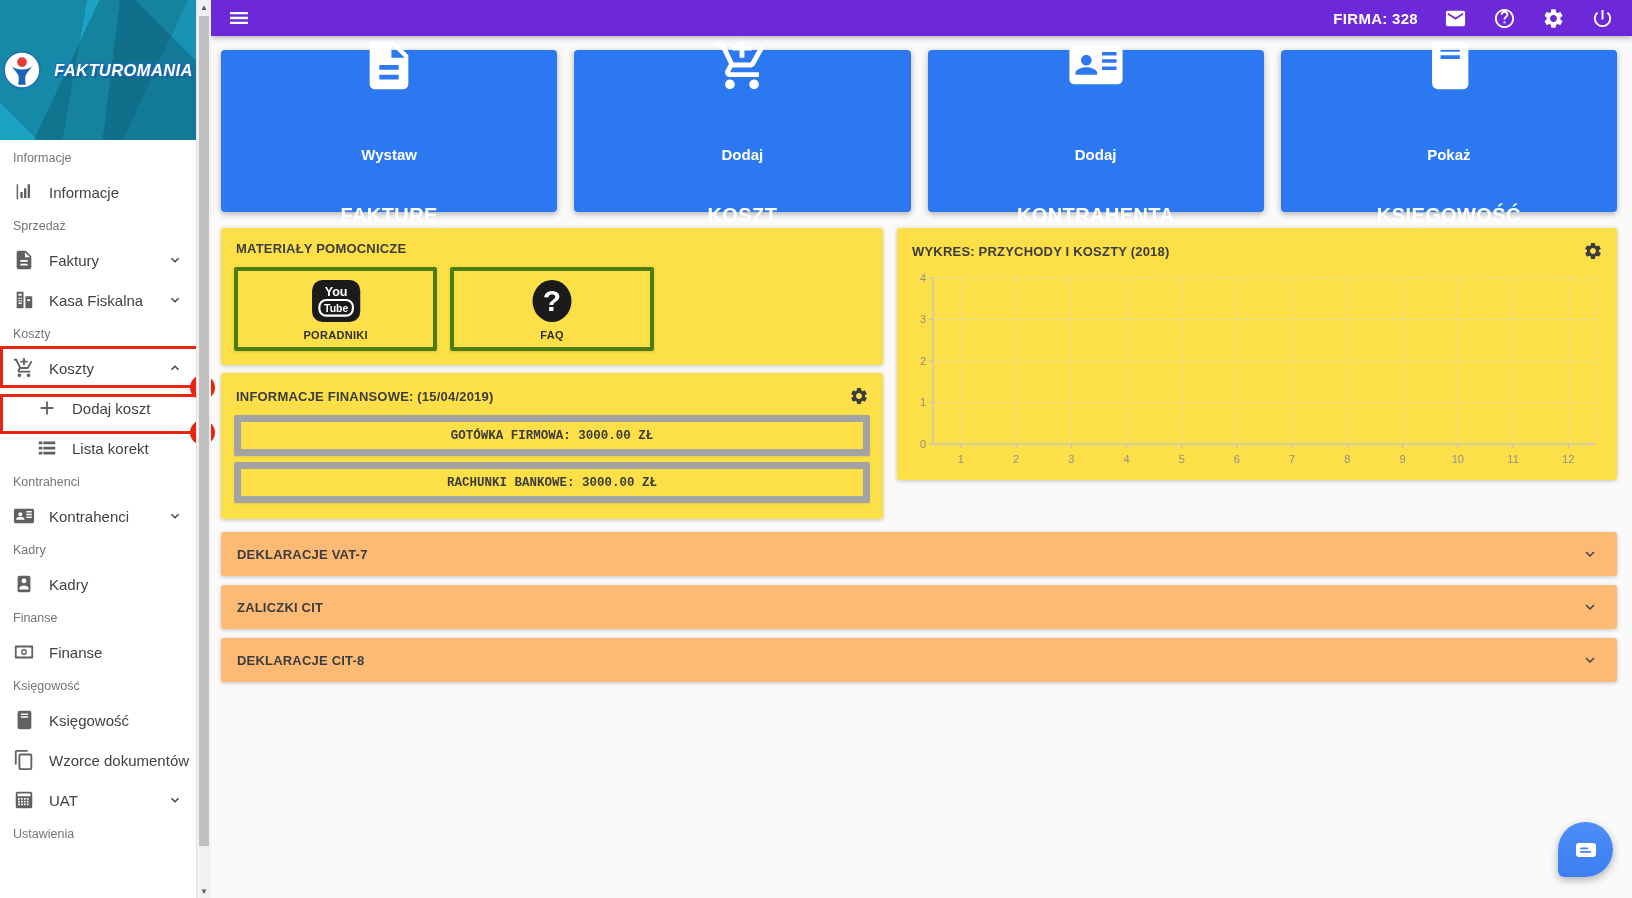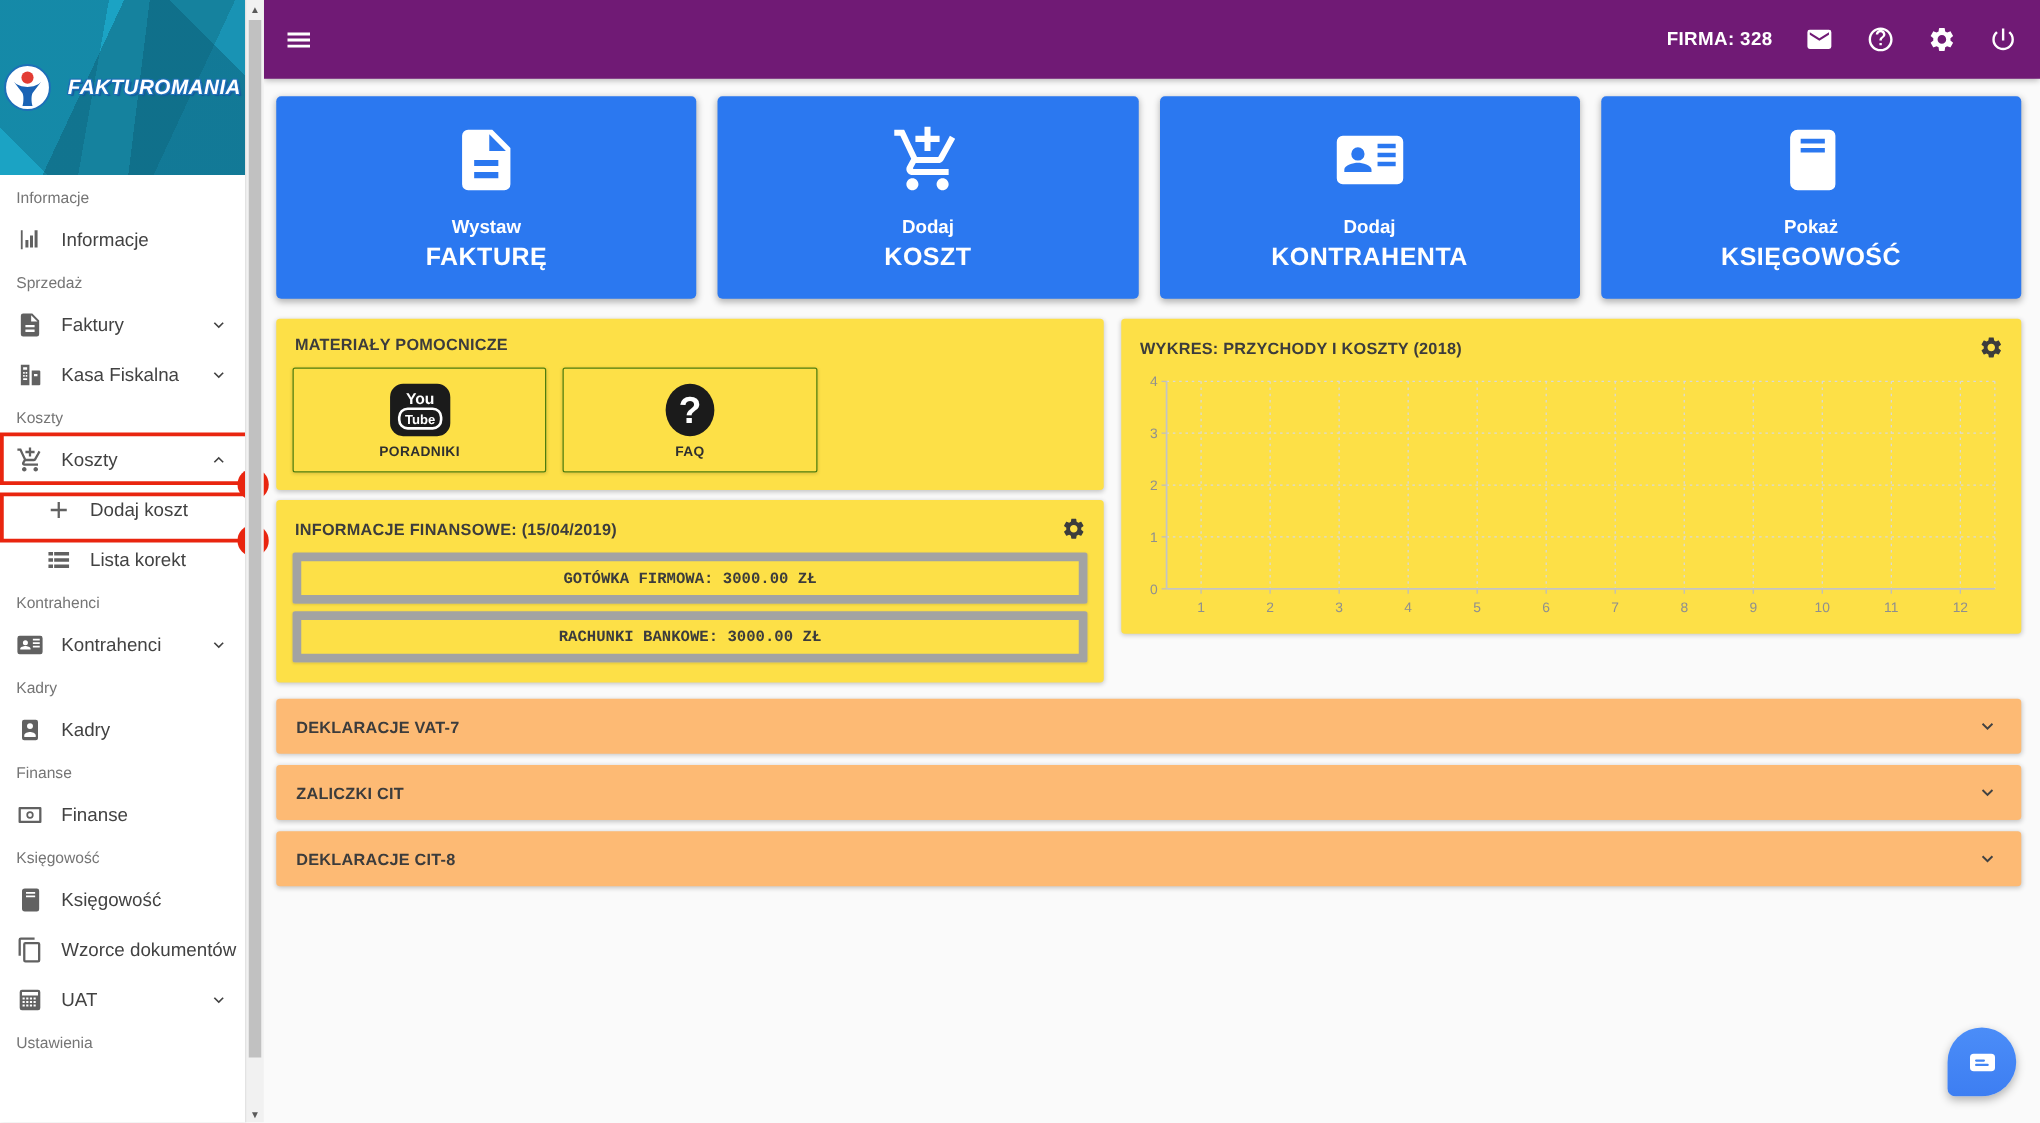--- a/index.html
+++ b/index.html
@@ -44,51 +44,51 @@
   
   .scroll-strip { position:absolute; left:196px; top:0; bottom:0; width:15px; background:#f1f1f1;
                   border-left:1px solid #e3e3e3; z-index:4; }
   .scroll-thumb { position:absolute; left:2px; right:2px; top:16px; bottom:52px; background:#c1c1c1; }
   .scroll-arrow { position:absolute; left:0; right:0; height:14px; display:flex; align-items:center; justify-content:center;
                   color:#5a5a5a; font-size:8px; }
   .scroll-arrow.up { top:0; } .scroll-arrow.down { bottom:0; }
 
   
   .main { position:absolute; left:211px; right:0; top:0; bottom:0; overflow:hidden; }
-  .topbar { height:63px; background:#701a75; display:flex; align-items:center; padding:0 18px 0 16px;
+  .topbar { height:36px; background:#6d28d9; display:flex; align-items:center; padding:0 18px 0 16px;
             color:#fff; box-shadow:0 2px 5px rgba(0,0,0,.28); position:relative; z-index:2;gap:44px; }
   .hamburger { width:24px; height:24px; color:#fff; cursor:pointer; background:none; border:none; }
   .hamburger svg { width:100%; height:100%; }
   .topbar-right { margin-left:auto; display:flex; align-items:center; gap:26px; }
   .company-label { font-size:15px; font-weight:700; letter-spacing:.3px; }
   .tb-icon { width:23px; height:23px; color:#fff; cursor:pointer; }
   .tb-icon svg { width:100%; height:100%; display:block; }
 
   .content { padding:14px 15px 0 10px; }
 
   .cards-row { display:grid; grid-template-columns:repeat(4,1fr); gap:17px; }
   .action-card { height:162px; background:#2b78f0; border-radius:4px; box-shadow:0 2px 6px rgba(0,0,0,.3);
                  color:#fff; display:flex; flex-direction:column; align-items:center; justify-content:center;
-                 cursor:pointer; }
+                 cursor:pointer;gap:36px; }
   .action-card .cicon { width:58px; height:58px; margin-bottom:16px; }
   .action-card .cicon svg { width:100%; height:100%; display:block; }
   .card-line1 { font-size:15px; font-weight:700; margin-bottom:5px; }
   .card-line2 { font-size:20px; font-weight:700; letter-spacing:.4px; }
 
   .mid-row { display:grid; grid-template-columns:662px 1fr; gap:14px; margin-top:16px; align-items:start; }
 
   .panel { background:#fde047; border-radius:3px; box-shadow:0 1px 4px rgba(0,0,0,.22); }
   .panel-header { display:flex; align-items:center; padding:13px 14px 9px 15px;
                   font-size:13px; font-weight:700; color:#3c3c3c; letter-spacing:.2px; }
   .panel-header .spacer { margin-left:auto; }
   .gear-btn { width:20px; height:20px; color:#3c3c3c; cursor:pointer; background:none; border:none; }
   .gear-btn svg { width:100%; height:100%; display:block; }
 
   .materials-body { display:grid; grid-template-columns:repeat(3,1fr); gap:13px; padding:2px 13px 14px; }
-  .material-card { height:84px; border:1px solid #4d7c0f; border-radius:2px; box-shadow:0 1px 3px rgba(0,0,0,.14);
+  .material-card { height:84px; border:4px solid #4d7c0f; border-radius:2px; box-shadow:0 1px 3px rgba(0,0,0,.14);
                    display:flex; flex-direction:column; align-items:center; justify-content:center; cursor:pointer; }
   .material-card .micon { height:46px; display:flex; align-items:center; }
   .material-card .micon svg { height:44px; display:block; }
   .material-label { font-size:11px; font-weight:700; color:#2f2f2f; margin-top:5px; letter-spacing:.3px; }
 
   .finance-panel { margin-top:8px; padding-bottom:10px; }
   .finance-row { margin:0 13px 6px; border:7px solid #a3a3a3; border-radius:2px; box-shadow:0 1px 2px rgba(0,0,0,.1);
                  text-align:center; font-size:12.5px; font-weight:700; color:#3c3c3c; padding:7px 0 6px;font-family:Liberation Mono, monospace; }
 
   .chart-panel { height:252px; }

